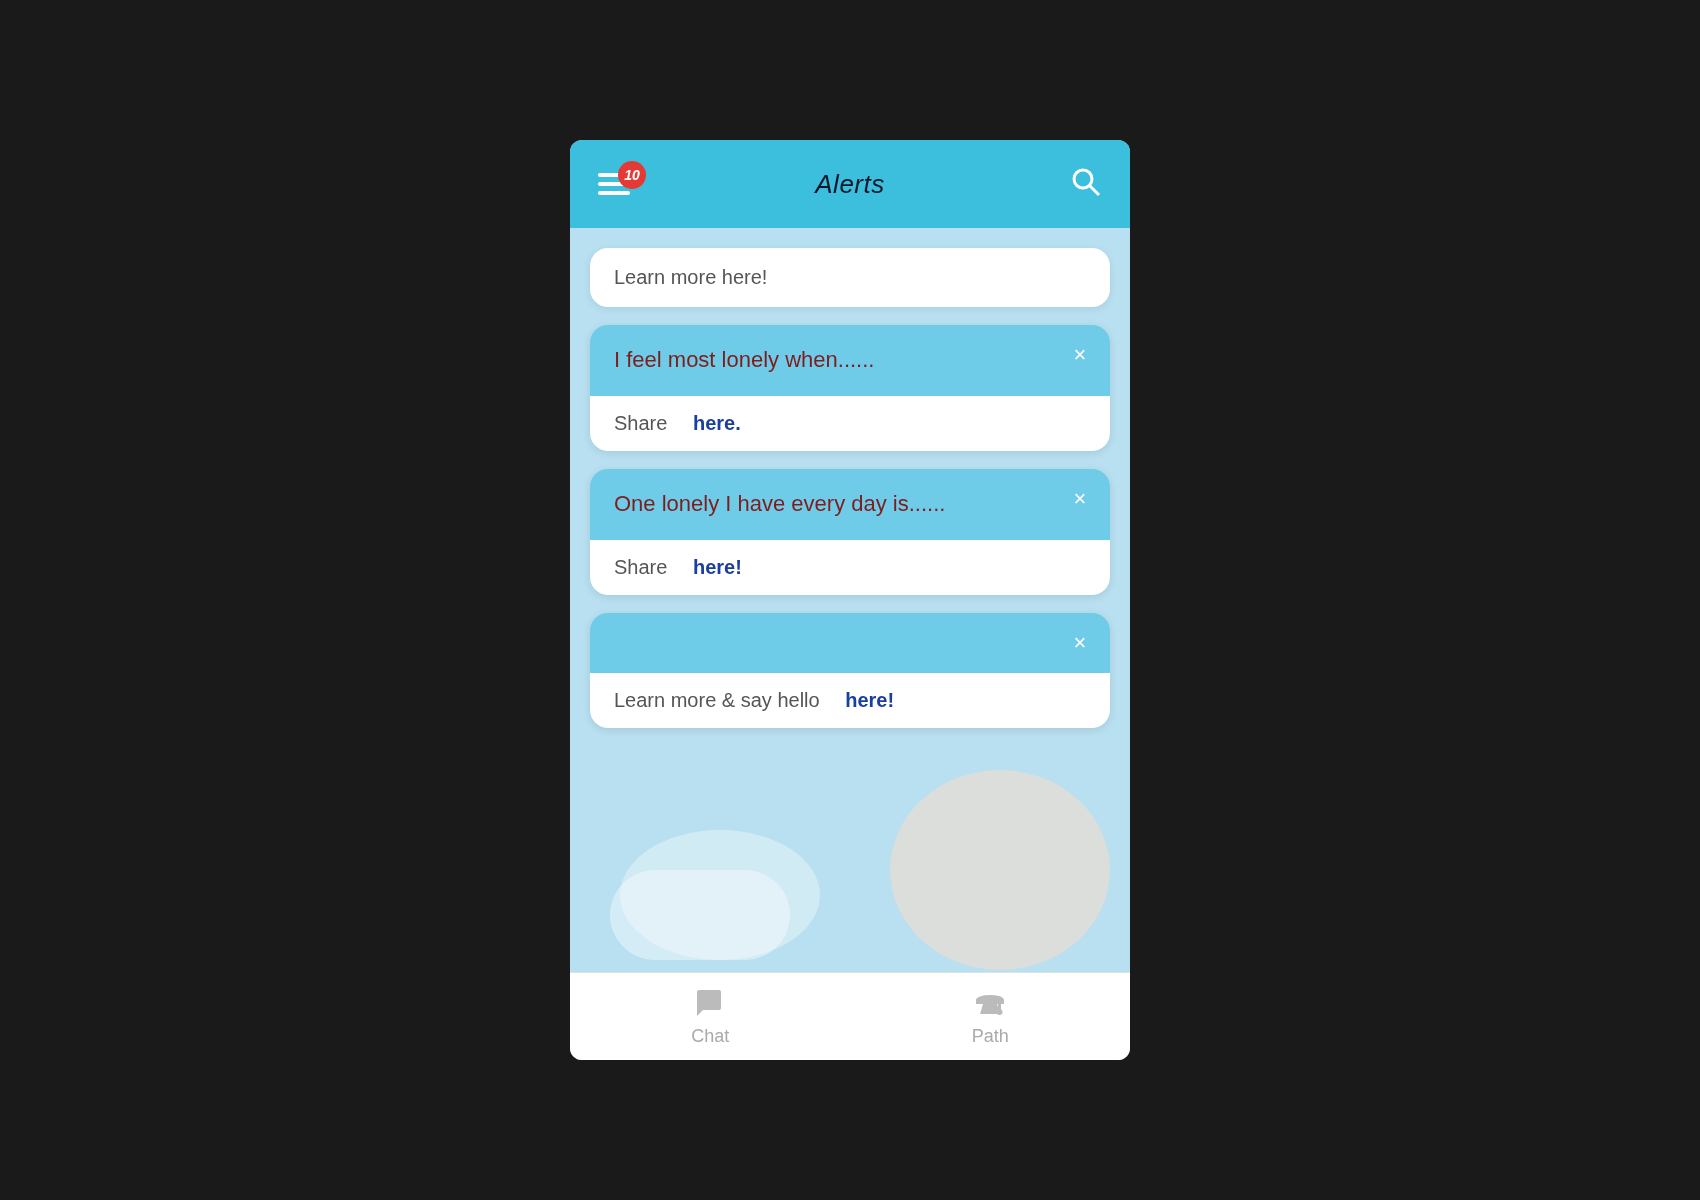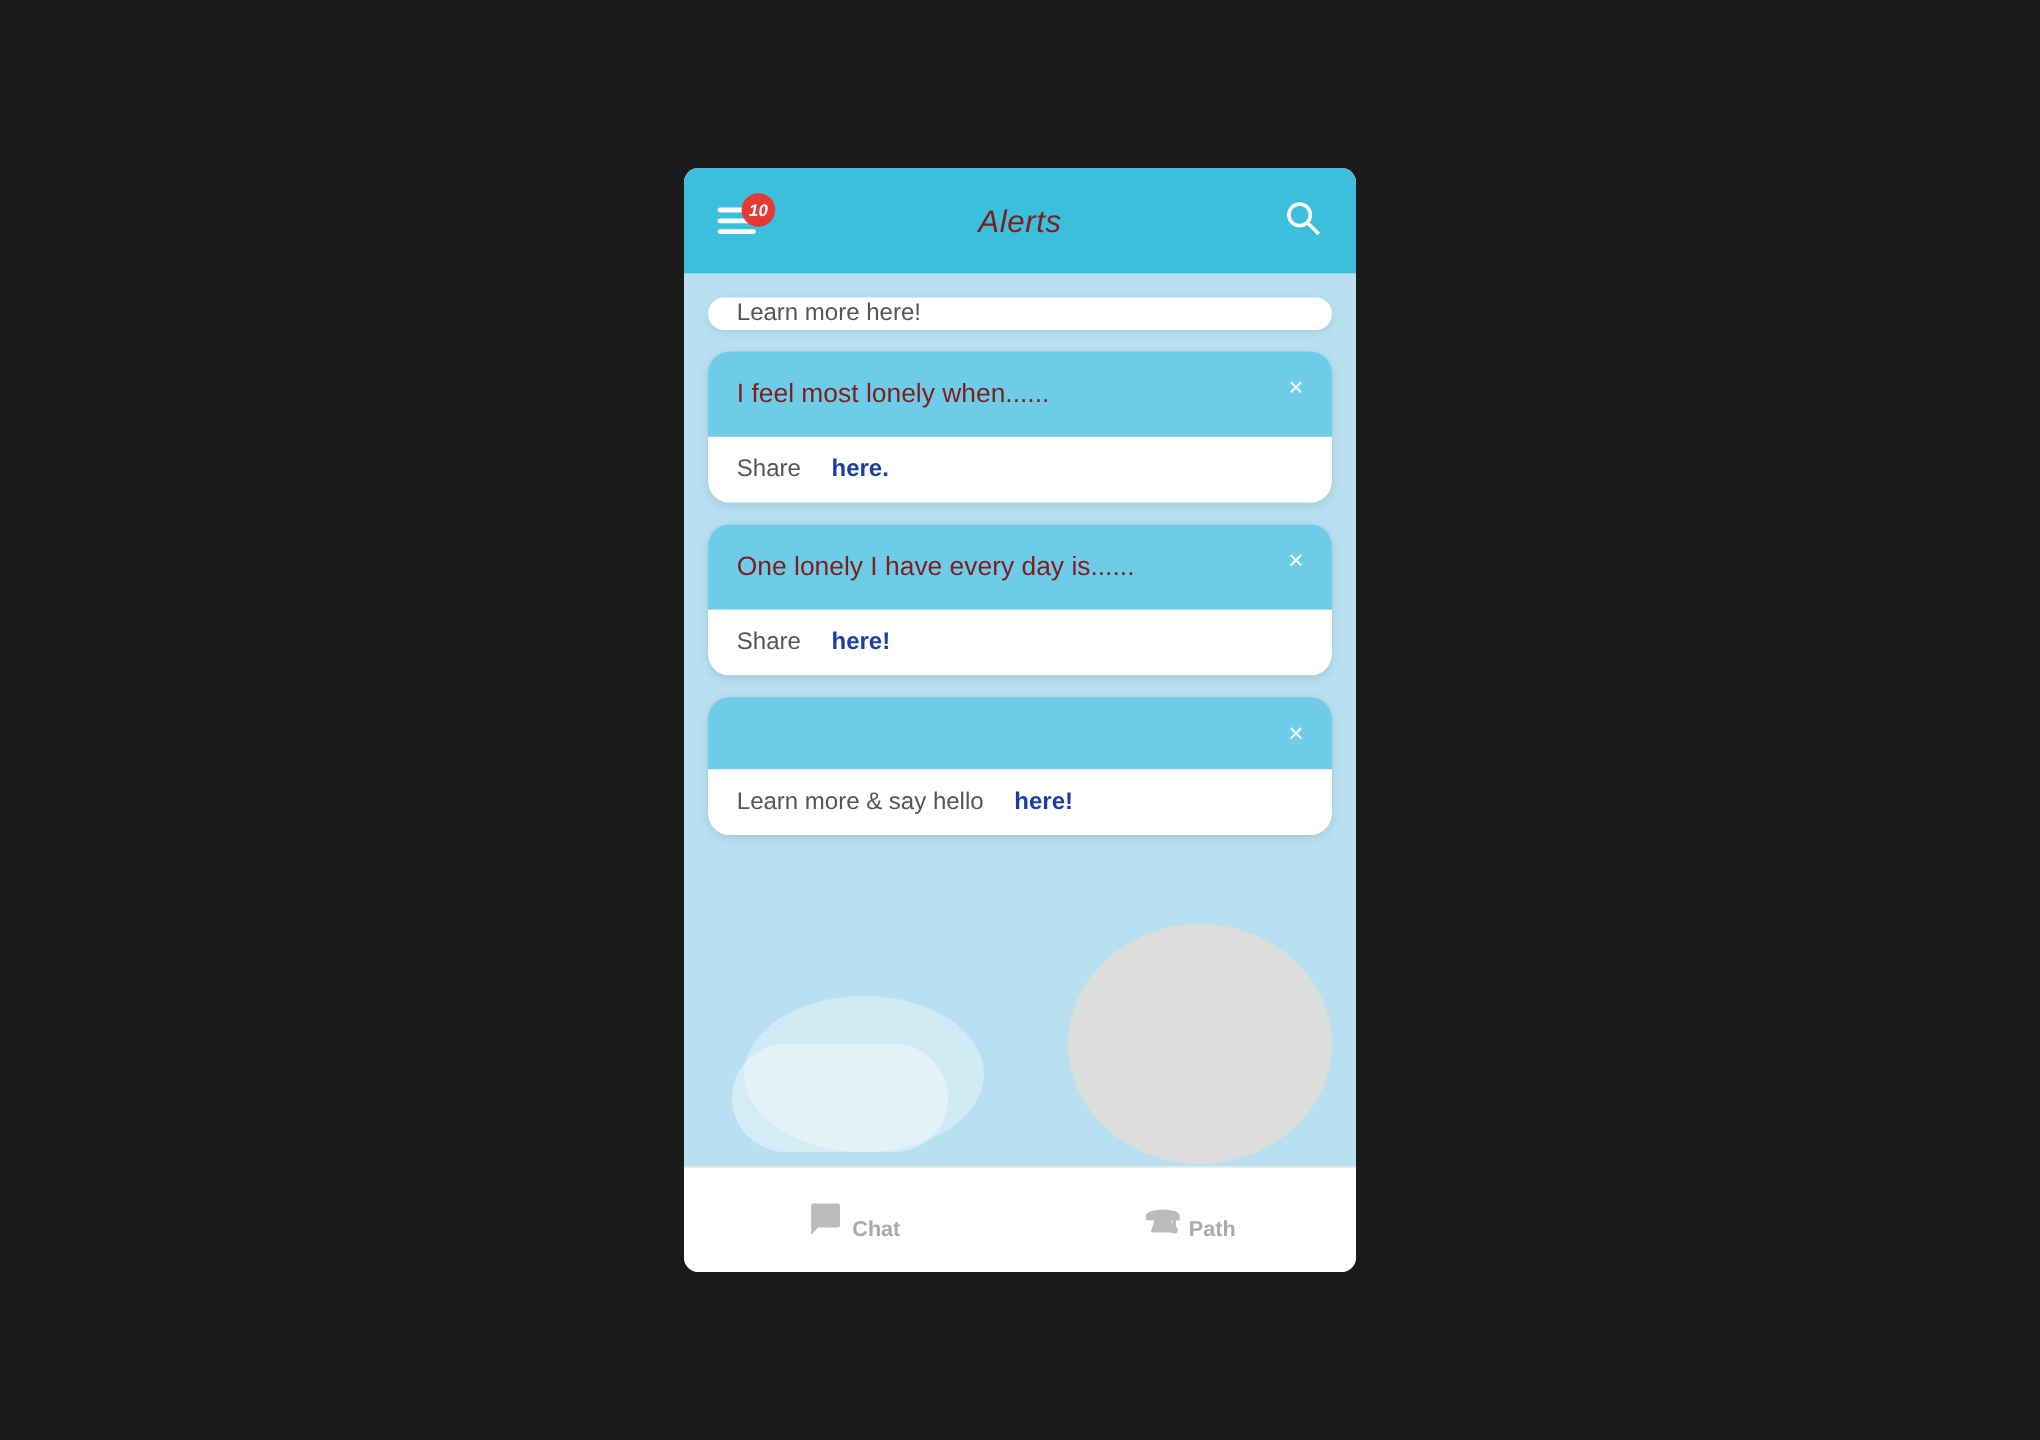--- a/index.html
+++ b/index.html
@@ -61,21 +61,21 @@
       font-weight: bold;
       width: 28px;
       height: 28px;
       border-radius: 50%;
       display: flex;
       align-items: center;
       justify-content: center;
     }
 
     .header-title {
-      color: #7f1d1d;
+      color: #0f172a;
       font-size: 26px;
       font-weight: 400;
       letter-spacing: 0.5px;
     }
 
     .search-btn {
       cursor: pointer;
     }
 
     .search-icon-svg {
@@ -157,44 +157,43 @@
       font-weight: 700;
       cursor: pointer;
       text-decoration: none;
       margin-left: 20px;
     }
 
     
     .first-card {
       background: white;
       border-radius: 18px;
-      padding: 2px 24px;
+      padding: 18px 24px;
       box-shadow: 0 2px 8px rgba(0,0,0,0.08);
       font-size: 20px;
       color: #555;
     }
 
     
     .bottom-nav {
       height: 88px;
       background: white;
       display: flex;
       align-items: center;
       justify-content: space-around;
       flex-shrink: 0;
       border-top: 1px solid #e0e0e0;
     }
 
     .nav-item {
       display: flex;
-      flex-direction: row;
-      align-items: flex-end;
+      flex-direction: column;
+      align-items: flex-start;
       gap: 4px;
       cursor: pointer;
-      font-weight: bold;
     }
 
     .nav-label {
       font-size: 18px;
       color: #aaa;
     }
 
     
     .bg-shape {
       position: absolute;

